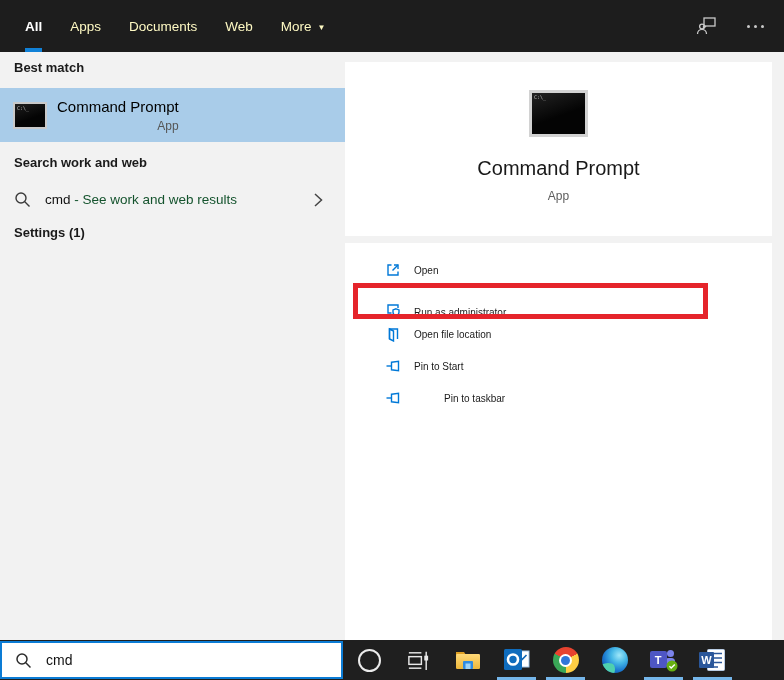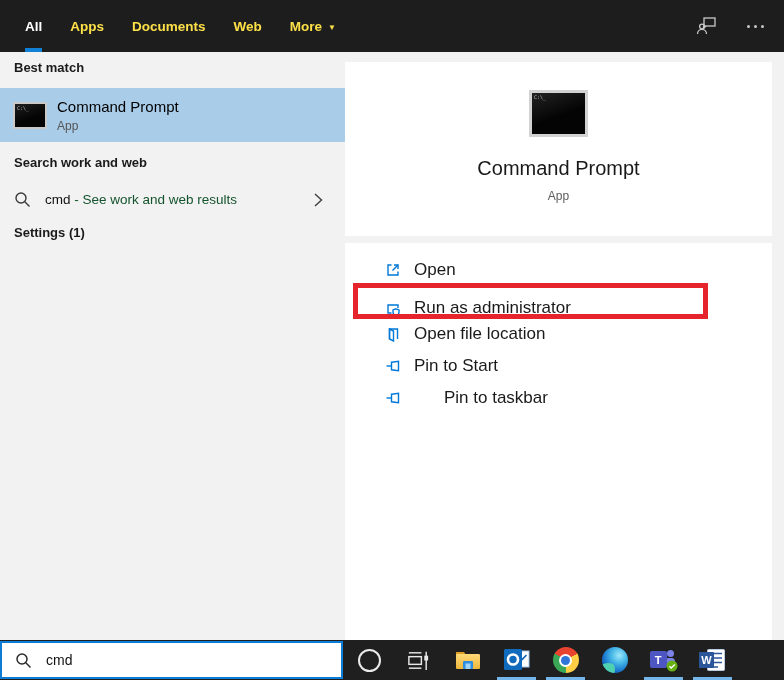--- a/index.html
+++ b/index.html
@@ -3,29 +3,29 @@
 <meta charset="utf-8">
 <style>
   html,body{margin:0;padding:0;}
   body{font-family:"Liberation Sans","DejaVu Sans",sans-serif;background:#fff;}
   .screen{position:relative;width:784px;height:680px;overflow:hidden;background:#fff;}
 
   
   .topbar{position:absolute;left:0;top:0;width:784px;height:52px;background:var(--topbar_bg,#1d1d1d);}
   .tabs{position:absolute;left:25px;top:0;height:68px;display:flex;gap:28px;}
   .tab{display:flex;align-items:center;height:52px;box-sizing:border-box;border-bottom:4px solid transparent;padding-top:4px;
-       font-size:13.5px;color:#fde047;cursor:default;font-weight:bold;}
+       font-size:13.5px;color:#fef9c3;cursor:default;}
   .tab.active{color:#fff;font-weight:700;border-bottom-color:var(--tab_underline,#1181d7);}
   .tab .drop{font-size:8px;margin-left:6px;transform:translateY(1px);}
   .topbar-right{position:absolute;right:16px;top:0;height:52px;display:flex;align-items:center;gap:24px;}
   .dots{display:flex;gap:4px;align-items:center;padding:4px;}
   .dots i{width:3px;height:3px;border-radius:50%;background:#c8c8c8;display:block;}
 
   
-  .left-panel{position:absolute;left:0;top:52px;width:345px;height:588px;background:var(--panel_bg,#f2f2f2);}
+  .left-panel{position:absolute;left:0;top:52px;width:345px;height:588px;background:var(--panel_bg,#f2f2f2);text-align:right;}
   .sec-header{position:absolute;left:14px;font-size:13px;font-weight:700;color:#1a1a1a;}
   .h-best{top:8px;} .h-search{top:103px;} .h-settings{top:173px;}
   .best-row{position:absolute;left:0;top:36px;width:345px;height:54px;background:var(--highlight,#a9cce9);
             display:flex;align-items:center;padding-left:13px;box-sizing:border-box;}
   .cmd-ico-sm{width:34px;height:27px;background:linear-gradient(160deg,#1e1e1e 0%,#040404 60%);
               border:2px solid #c9c9c9;box-sizing:border-box;position:relative;flex:0 0 auto;}
   .cmd-ico-sm span, .cmd-ico-lg span{position:absolute;left:2px;top:1px;color:#bdbdbd;font-size:5px;font-family:"DejaVu Sans Mono",monospace;}
   .best-text{margin-left:10px;}
   .best-title{font-size:15px;color:#000;line-height:19px;}
   .best-sub{font-size:12px;color:#565656;margin-top:3px;}
@@ -38,21 +38,21 @@
   .right-bg{position:absolute;left:345px;top:52px;width:439px;height:588px;background:var(--panel_bg,#f2f2f2);}
   .card{position:absolute;background:#fff;}
   .card-top{left:345px;top:62px;width:427px;height:174px;text-align:center;}
   .cmd-ico-lg{width:59px;height:47px;background:linear-gradient(160deg,#232323 0%,#040404 55%);
               border:3px solid #d2d2d2;box-sizing:border-box;position:relative;margin:28px auto 0;}
   .app-title{font-size:20px;color:#191919;margin-top:20px;}
   .app-sub{font-size:12px;color:#5d5d5d;margin-top:9px;}
   .card-actions{left:345px;top:243px;width:427px;height:397px;}
   .action-row{position:absolute;left:0;width:427px;height:32px;display:flex;align-items:center;padding-left:40px;box-sizing:border-box;gap:13px;}
   .action-row .aicon{width:16px;height:16px;color:var(--accent,#0078d7);flex:0 0 auto;display:flex;}
-  .action-label{font-size:17px;color:#1a1a1a;}
+  .action-label{font-size:10px;color:#1a1a1a;}
   .r0{top:11px;} .r1{top:43px;align-items:flex-end;} .r2{top:75px;} .r3{top:107px;} .r4{top:139px;gap:43px;}
   .red-box{position:absolute;left:353px;top:283px;width:355px;height:36px;box-sizing:border-box;
            border:5px solid var(--annotation_red,#e5242b);z-index:30;}
 
   
   .taskbar{position:absolute;left:0;top:640px;width:784px;height:40px;background:#1f1f1f;}
   .search-box{position:absolute;left:0;top:641px;width:343px;height:38px;background:#fff;box-sizing:border-box;
               border:2px solid var(--searchbox_border,#0c7cd5);display:flex;align-items:center;padding-left:13px;gap:12px;z-index:5;}
   .search-box input{border:none;outline:none;font-size:14px;color:#111;width:240px;background:transparent;
                     font-family:"Liberation Sans","DejaVu Sans",sans-serif;}

